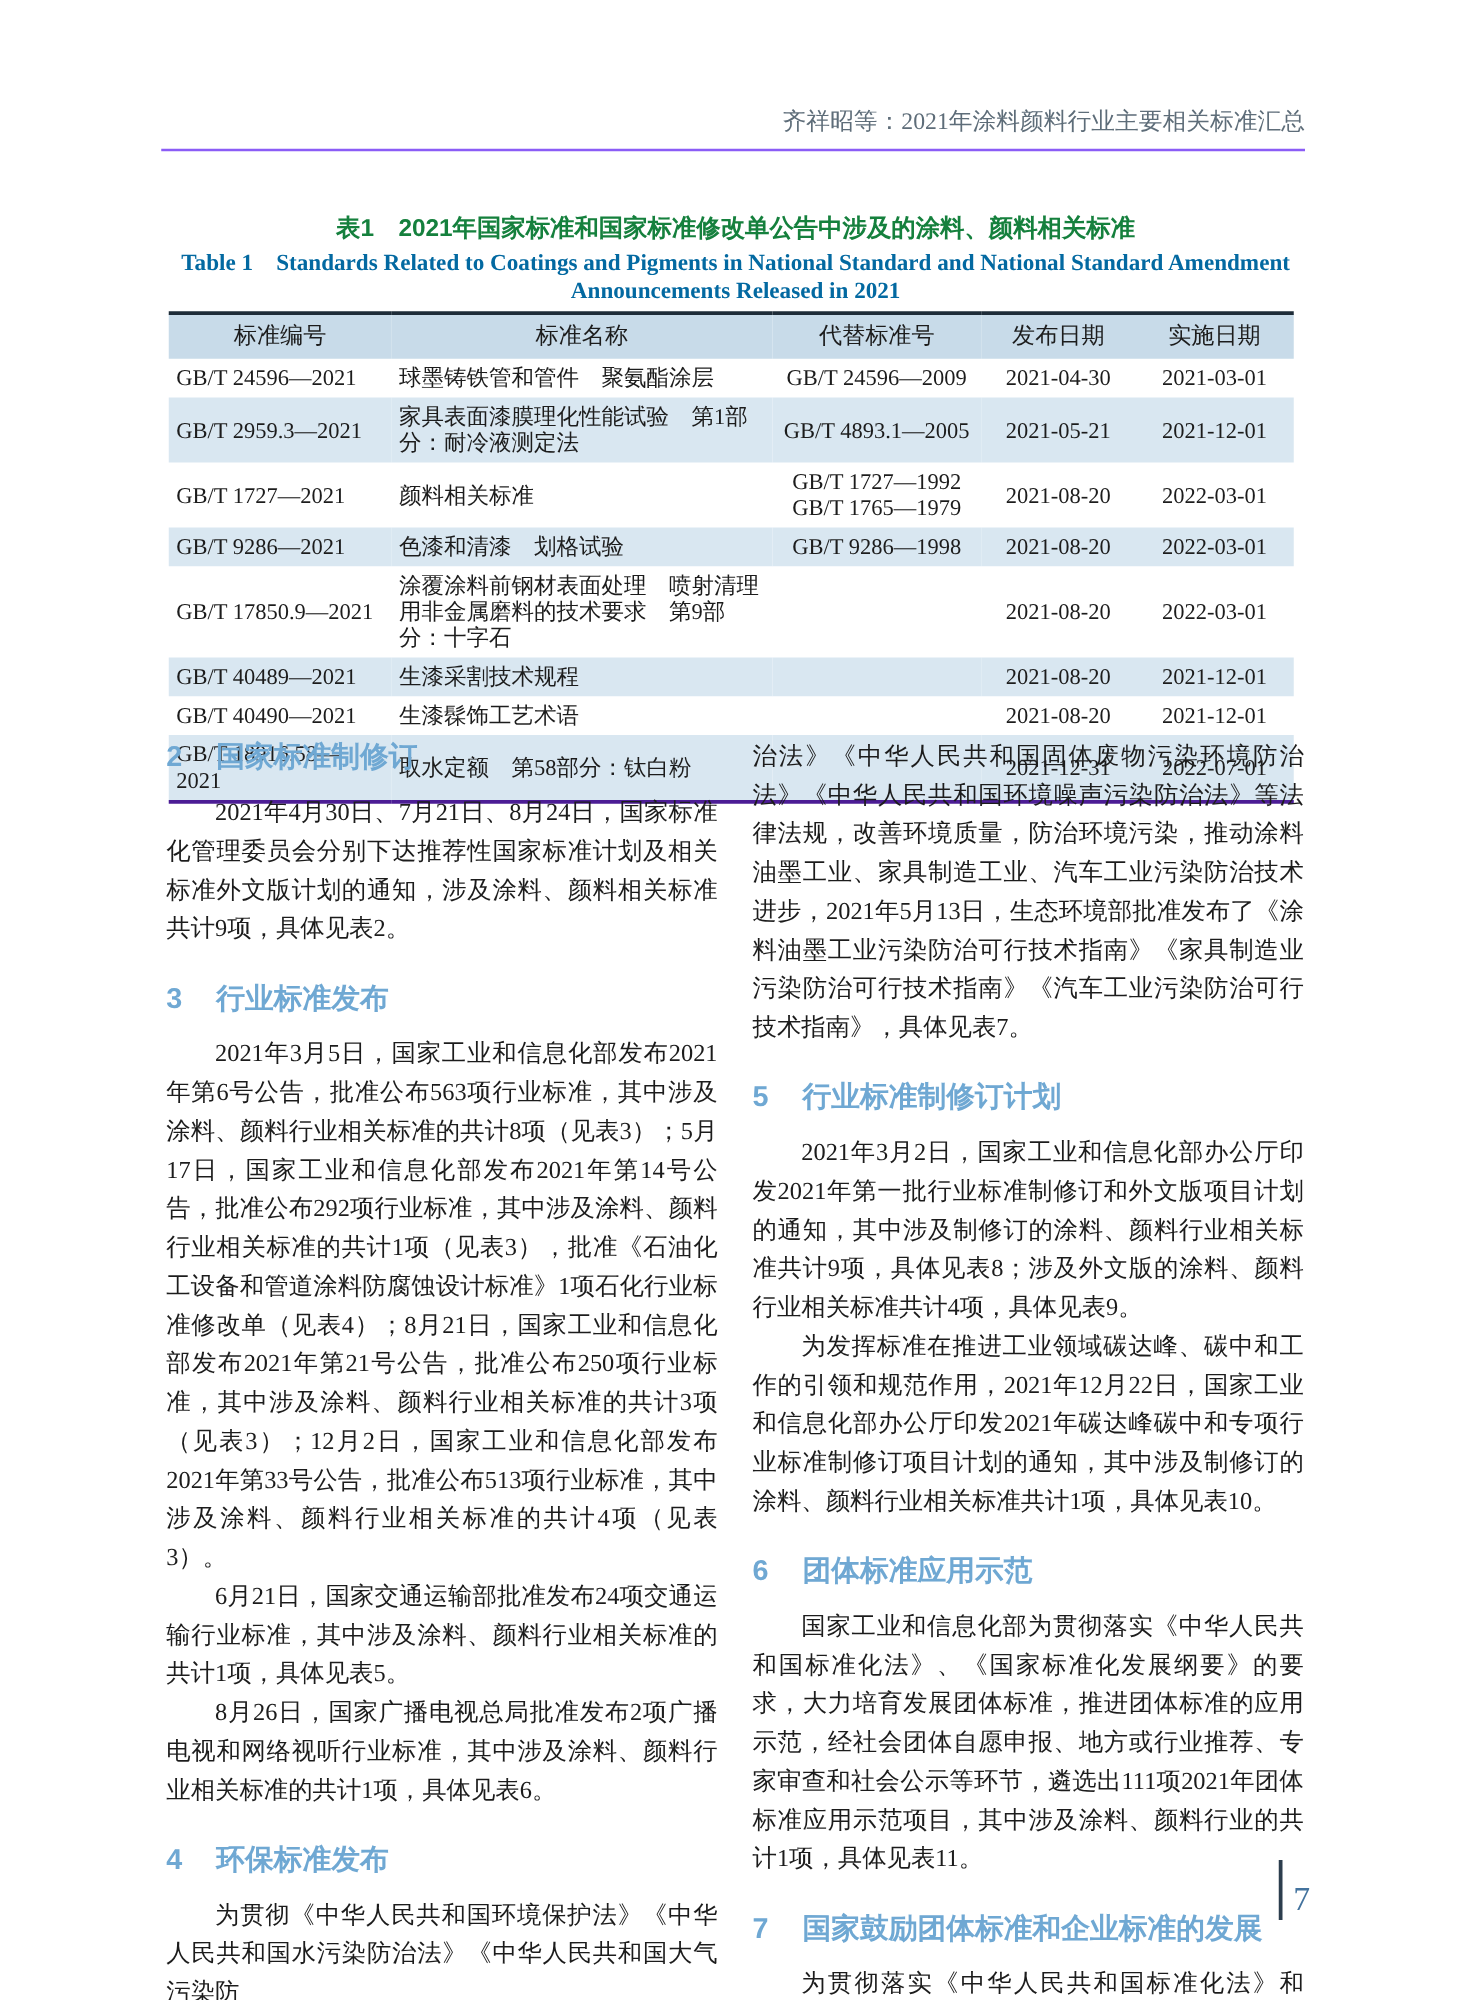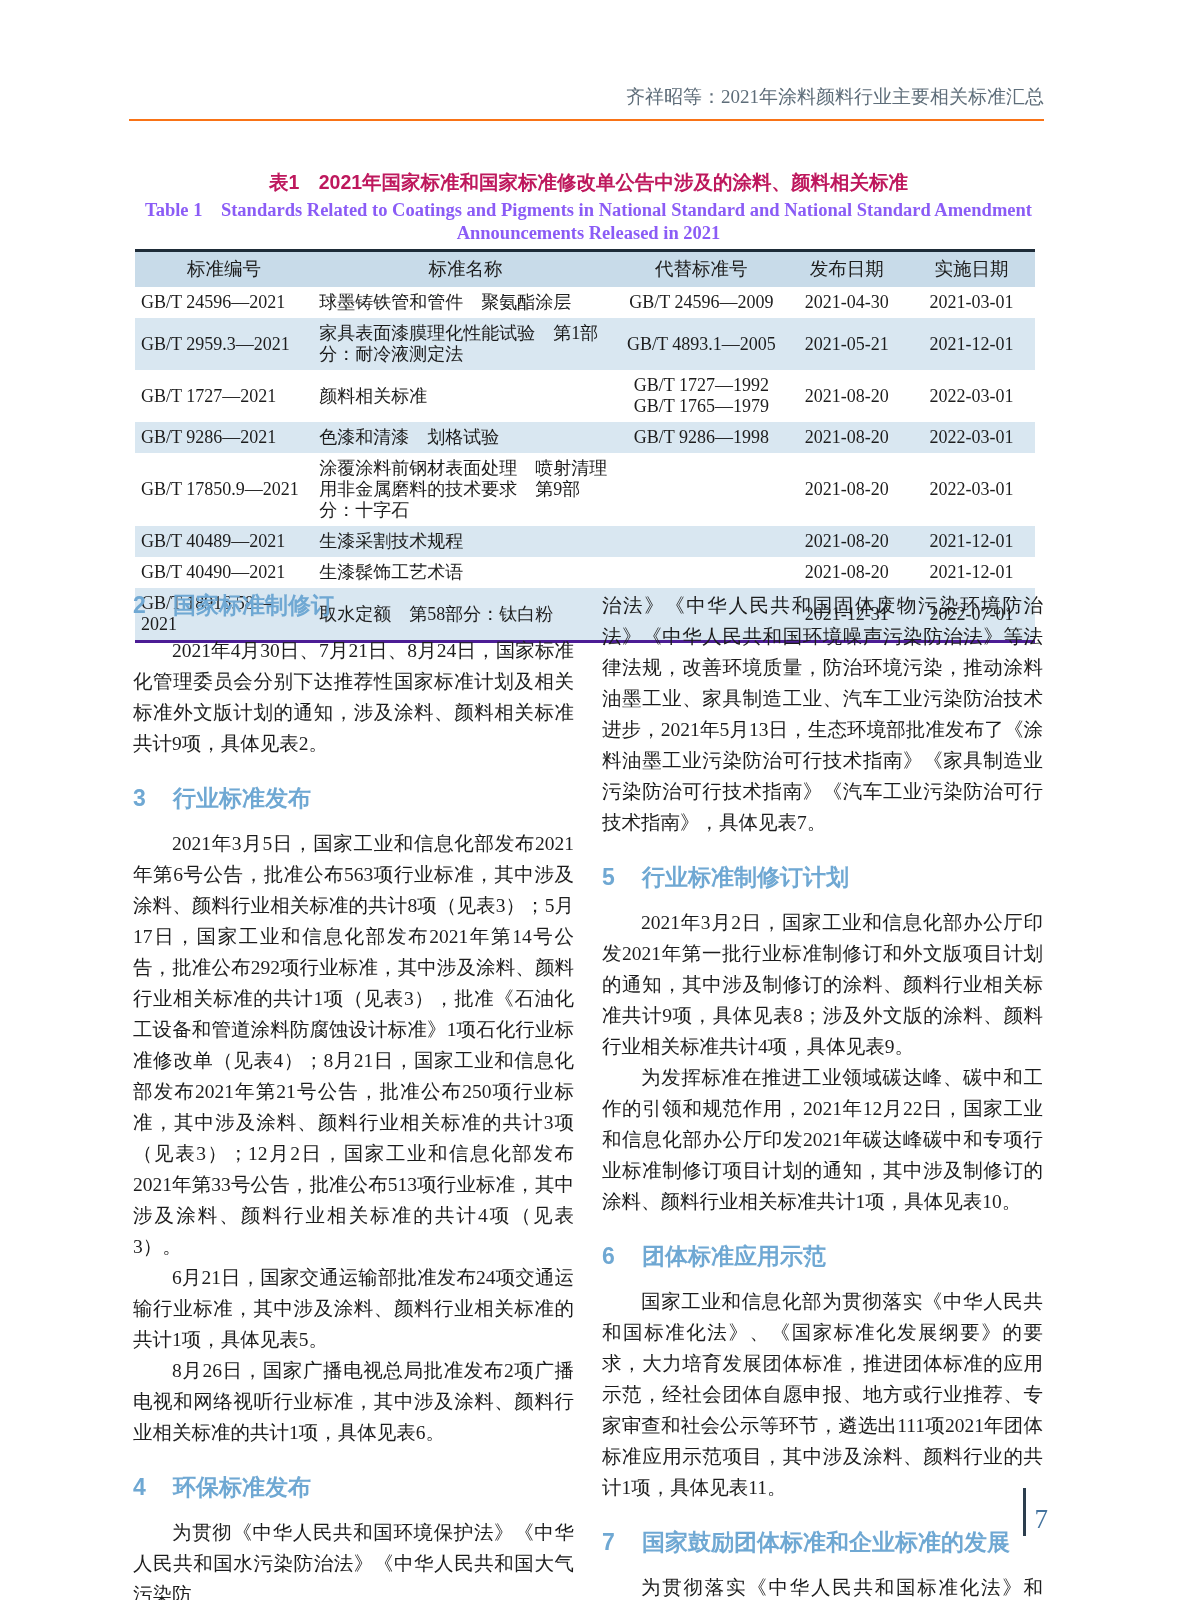--- a/index.html
+++ b/index.html
@@ -11,38 +11,38 @@
     color:#1c1c1c;
     overflow:hidden;
   }
 
   
   .running-head {
     position:absolute; top:84px; left:129px; width:915px;
     text-align:right;
     font-size:19px; color:#5e6d79;
     padding-bottom:9px;
-    border-bottom:2px solid #f97316;
+    border-bottom:2px solid #8b5cf6;
   }
 
   
   .intro {
     position:absolute; top:130px; left:133px; width:911px;
     font-size:20px; line-height:28px;
   }
 
   
   .caption-zh {
     position:absolute; top:169px; left:133px; width:911px;
     text-align:center; font-family:"Liberation Sans","DejaVu Sans",sans-serif;
-    font-weight:bold; font-size:19.5px; color:#be185d;
+    font-weight:bold; font-size:19.5px; color:#15803d;
   }
   .caption-en {
     position:absolute; left:133px; width:911px;
-    text-align:center; font-weight:bold; font-size:18.5px; color:#8b5cf6;
+    text-align:center; font-weight:bold; font-size:18.5px; color:#0369a1;
   }
   .caption-en.l1 { top:197px; }
   .caption-en.l2 { top:223px; }
 
   
   table.standards {
     position:absolute; top:249px; left:135px; width:900px;
     border-collapse:collapse;
     border-top:3px solid #1e2c38;
     border-bottom:3px solid #4c1d95;

